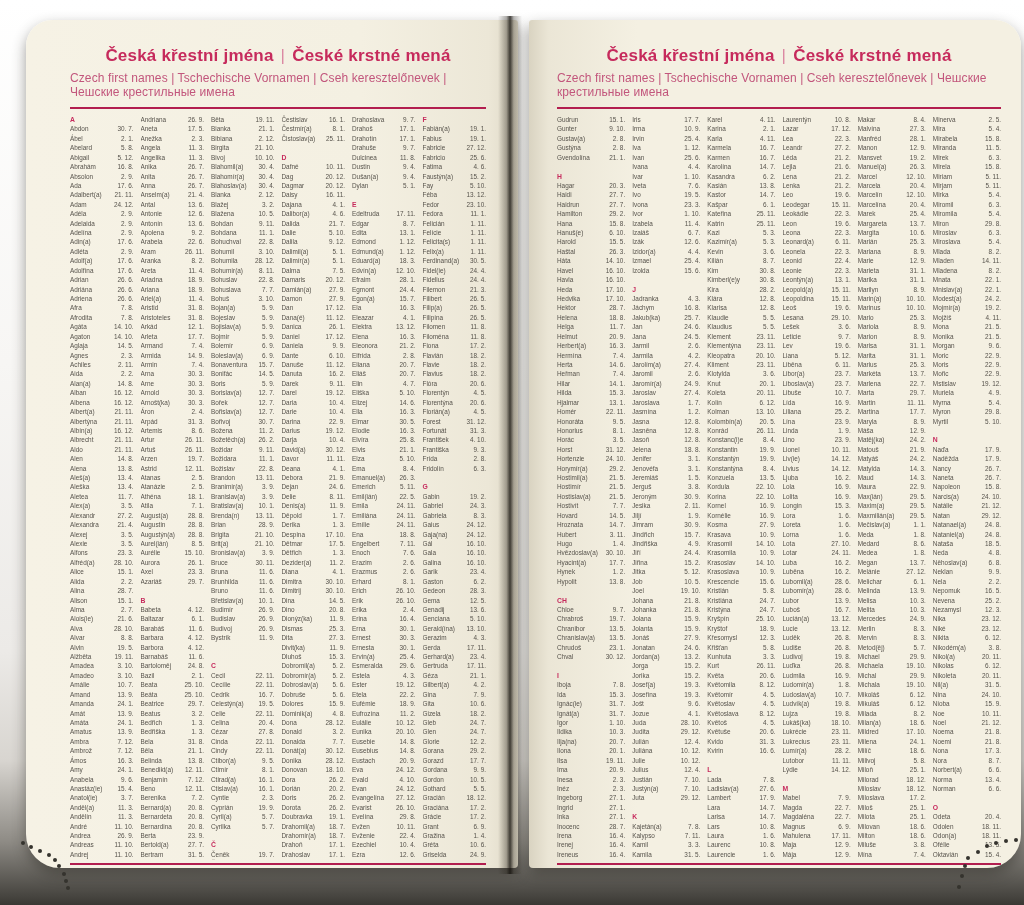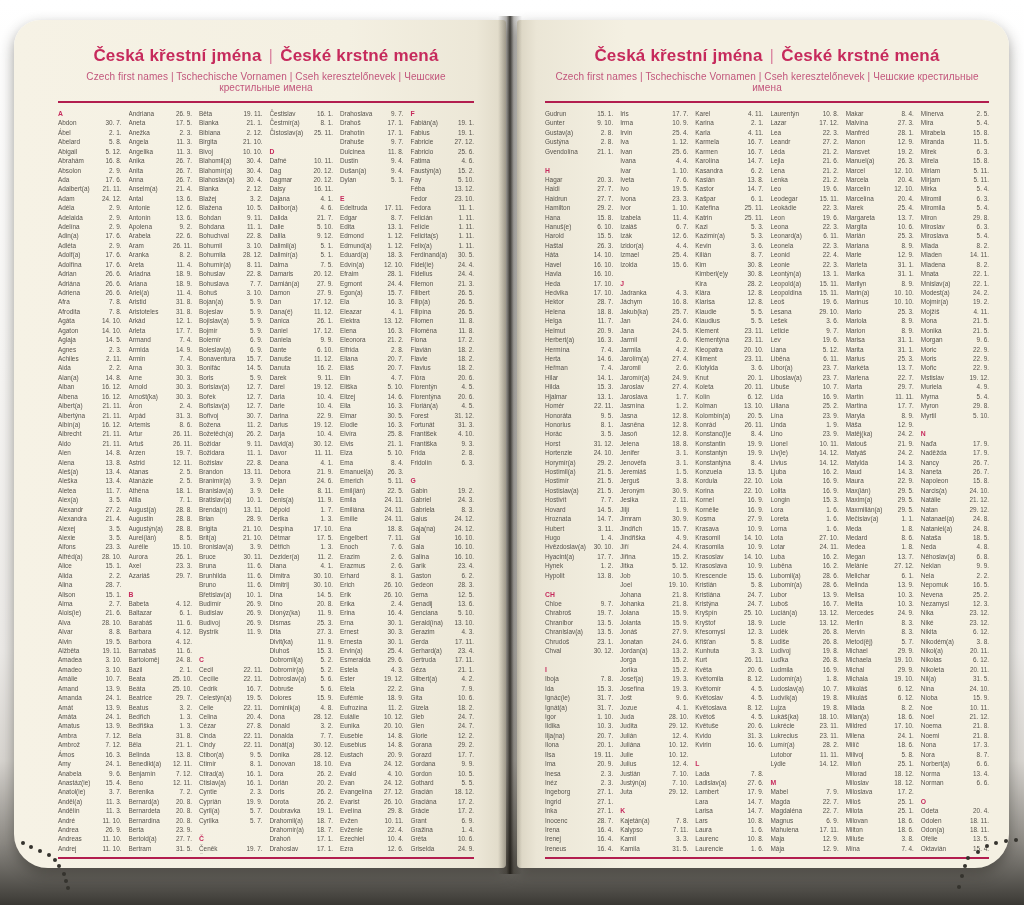--- a/index.html
+++ b/index.html
@@ -1,33 +1,33 @@
 <!DOCTYPE html>
 <html><head>
 <meta charset="utf-8">
 <style>
   html,body{margin:0;padding:0;}
   body{width:1024px;height:905px;font-family:"Liberation Sans",sans-serif;overflow:hidden;}
   .photo{position:relative;width:1024px;height:905px;overflow:hidden;
     background:linear-gradient(180deg,#ffffff 0%,#f7f6f4 40%,#eceae7 72%,#d8d5d0 84%,#8e8b85 93%,#474540 99%,#3a3833 100%);}
-  .page{position:absolute;top:20px;height:848px;width:492px;background:#f4f0e2;}
+  .page{position:absolute;top:20px;height:848px;width:492px;background:#f4f0e2;margin-left:12px;}
   .page.left{left:14px;border-radius:26px 3px 4px 34px;
     background:linear-gradient(90deg,#f6f2e5 0%,#f4f0e2 68%,#ece7d7 94%,#ded8c6 100%);
     box-shadow:0 6px 14px rgba(40,38,30,0.45);}
   .page.right{left:517px;border-radius:3px 26px 34px 4px;
     background:linear-gradient(90deg,#d9d3c1 0%,#ebe6d6 4%,#f4f0e2 22%,#f4f0e2 100%);
     box-shadow:0 6px 14px rgba(40,38,30,0.45);}
   .spine{position:absolute;left:498px;top:16px;width:24px;height:858px;pointer-events:none;
     background:linear-gradient(90deg,rgba(35,30,22,0) 0%,rgba(35,30,22,0.35) 35%,rgba(20,17,12,0.8) 50%,rgba(35,30,22,0.3) 66%,rgba(35,30,22,0) 100%);}
   .inner{position:absolute;top:0;bottom:0;left:0;right:0;}
   .page.left  .inner{padding:26px 32px 0 44px;}
   .page.right .inner{padding:26px 20px 0 28px;}
   .title{text-align:center;color:#c62a5c;font-size:17px;font-weight:bold;letter-spacing:0.2px;line-height:19px;}
   .title .sep{font-weight:normal;color:#db88a2;padding:0 7px;}
-  .subtitle{text-align:center;color:#c2567c;font-size:10px;margin-top:6px;letter-spacing:0.1px;}
+  .subtitle{text-align:left;color:#c2567c;font-size:12px;margin-top:6px;letter-spacing:0.1px;}
   .rule{height:2px;background:#b21e4f;margin-top:8px;}
   .rule.bottom{margin-top:3px;}
   .cols{display:flex;gap:7px;margin-top:6px;height:745px;overflow:hidden;}
   .col{flex:1;min-width:0;}
   .row{display:flex;justify-content:space-between;align-items:baseline;height:9.43px;
     font-size:6.4px;line-height:9.43px;color:#56524b;white-space:nowrap;}
   .row .nm{flex:1;overflow:hidden;}
   .row .dt{flex-shrink:0;margin-left:2px;}
   .row.letter{color:#c62a5c;font-weight:bold;font-size:6.8px;}
   .dot{position:absolute;width:4px;height:4px;border-radius:50%;background:#35332e;}

